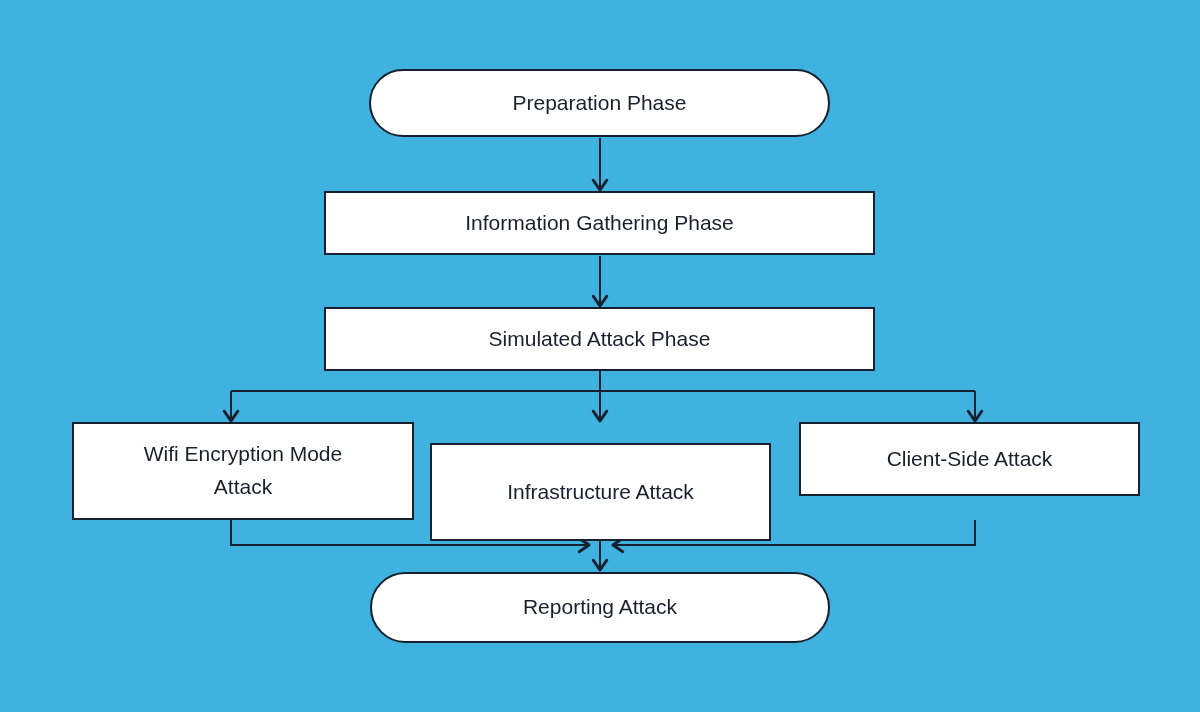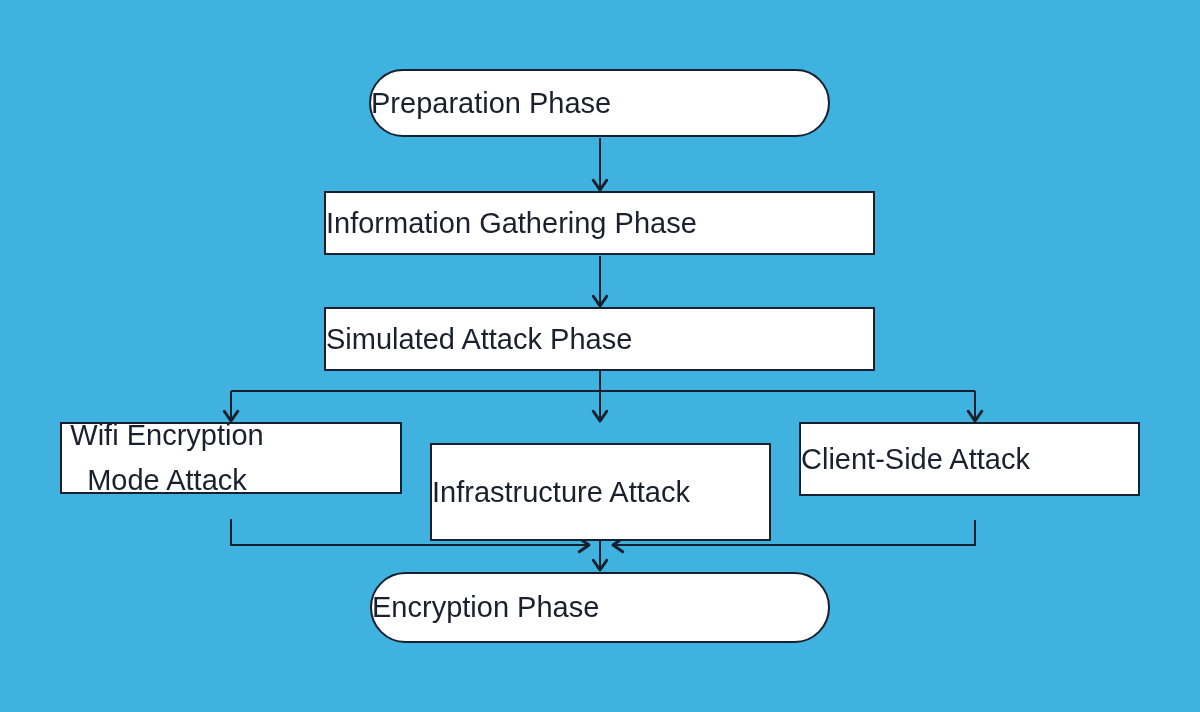--- a/index.html
+++ b/index.html
@@ -26,23 +26,24 @@
     stroke: #16202E;
     stroke-width: 2;
   }
   .node {
     position: absolute;
     box-sizing: border-box;
     background: #FFFFFF;
     border: 2px solid #16202E;
     display: flex;
     align-items: center;
+    justify-content: center;
     text-align: center;
     color: #1A202C;
-    font-size: 29px;
+    font-size: 21px;
     line-height: 1.55;
   }
   .node.stadium {
     border-radius: 999px;
   }
   .node span {
     display: block;
   }
   .node.node-wifi span {
     max-width: 210px;
@@ -79,29 +80,29 @@
   </div>
 
   <div class="node" style="left:324px; top:191px; width:551px; height:64px;">
     <span>Information Gathering Phase</span>
   </div>
 
   <div class="node" style="left:324px; top:307px; width:551px; height:64px;">
     <span>Simulated Attack Phase</span>
   </div>
 
-  <div class="node node-wifi" style="left:60px; top:422px; width:342px; height:72px;">
+  <div class="node node-wifi" style="left:72px; top:422px; width:342px; height:98px;">
     <span>Wifi Encryption Mode Attack</span>
   </div>
 
   <div class="node" style="left:430px; top:422px; width:341px; height:98px;margin-top:21px;">
     <span>Infrastructure Attack</span>
   </div>
 
   <div class="node" style="left:799px; top:422px; width:341px; height:74px;">
     <span>Client-Side Attack</span>
   </div>
 
   <div class="node stadium" style="left:370px; top:572px; width:460px; height:71px;">
-    <span>Encryption Phase</span>
+    <span>Reporting Attack</span>
   </div>
 
 </div>
 
 </body></html>

